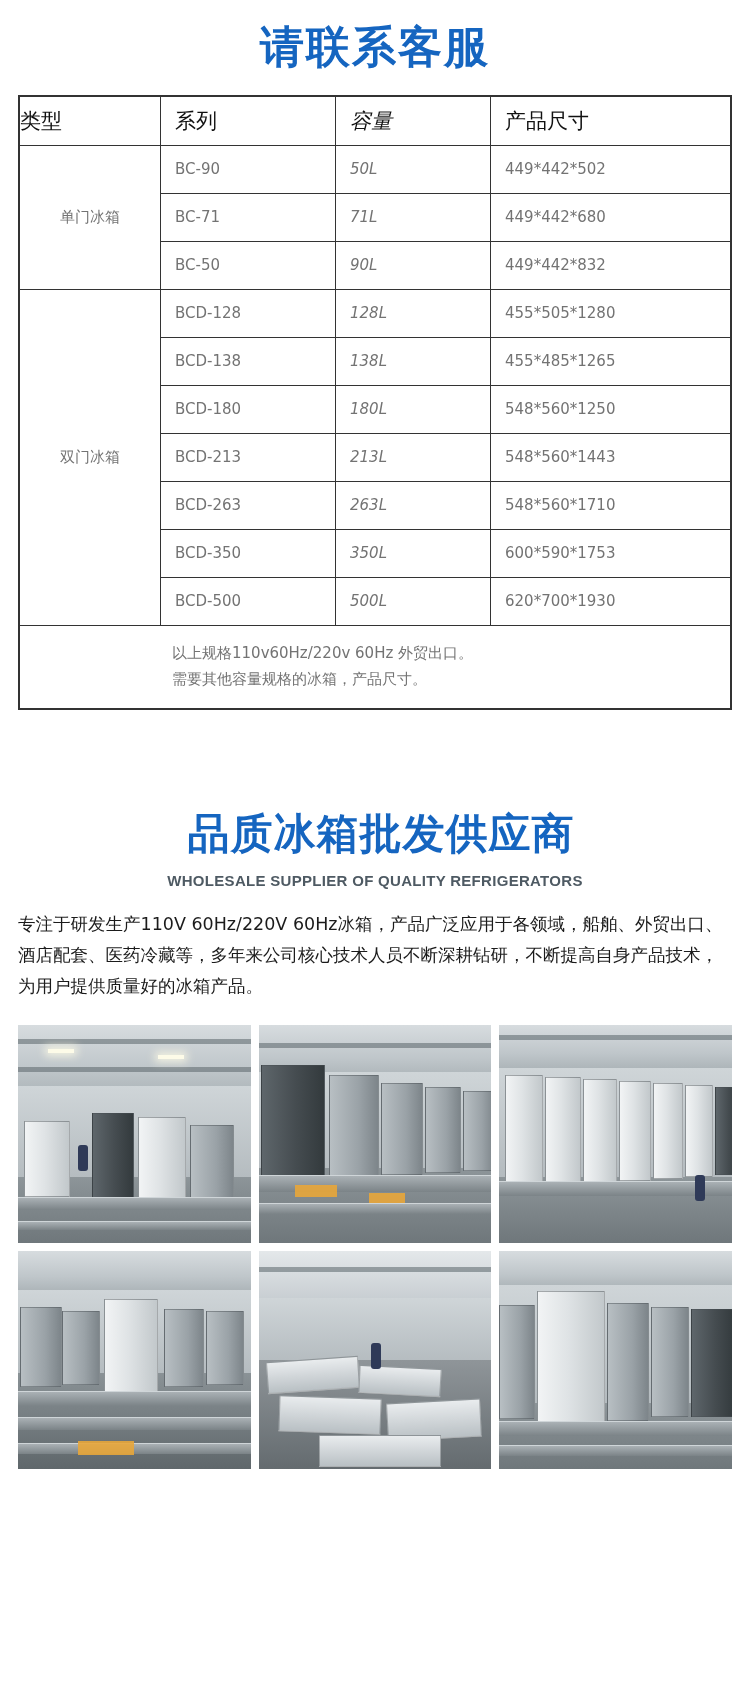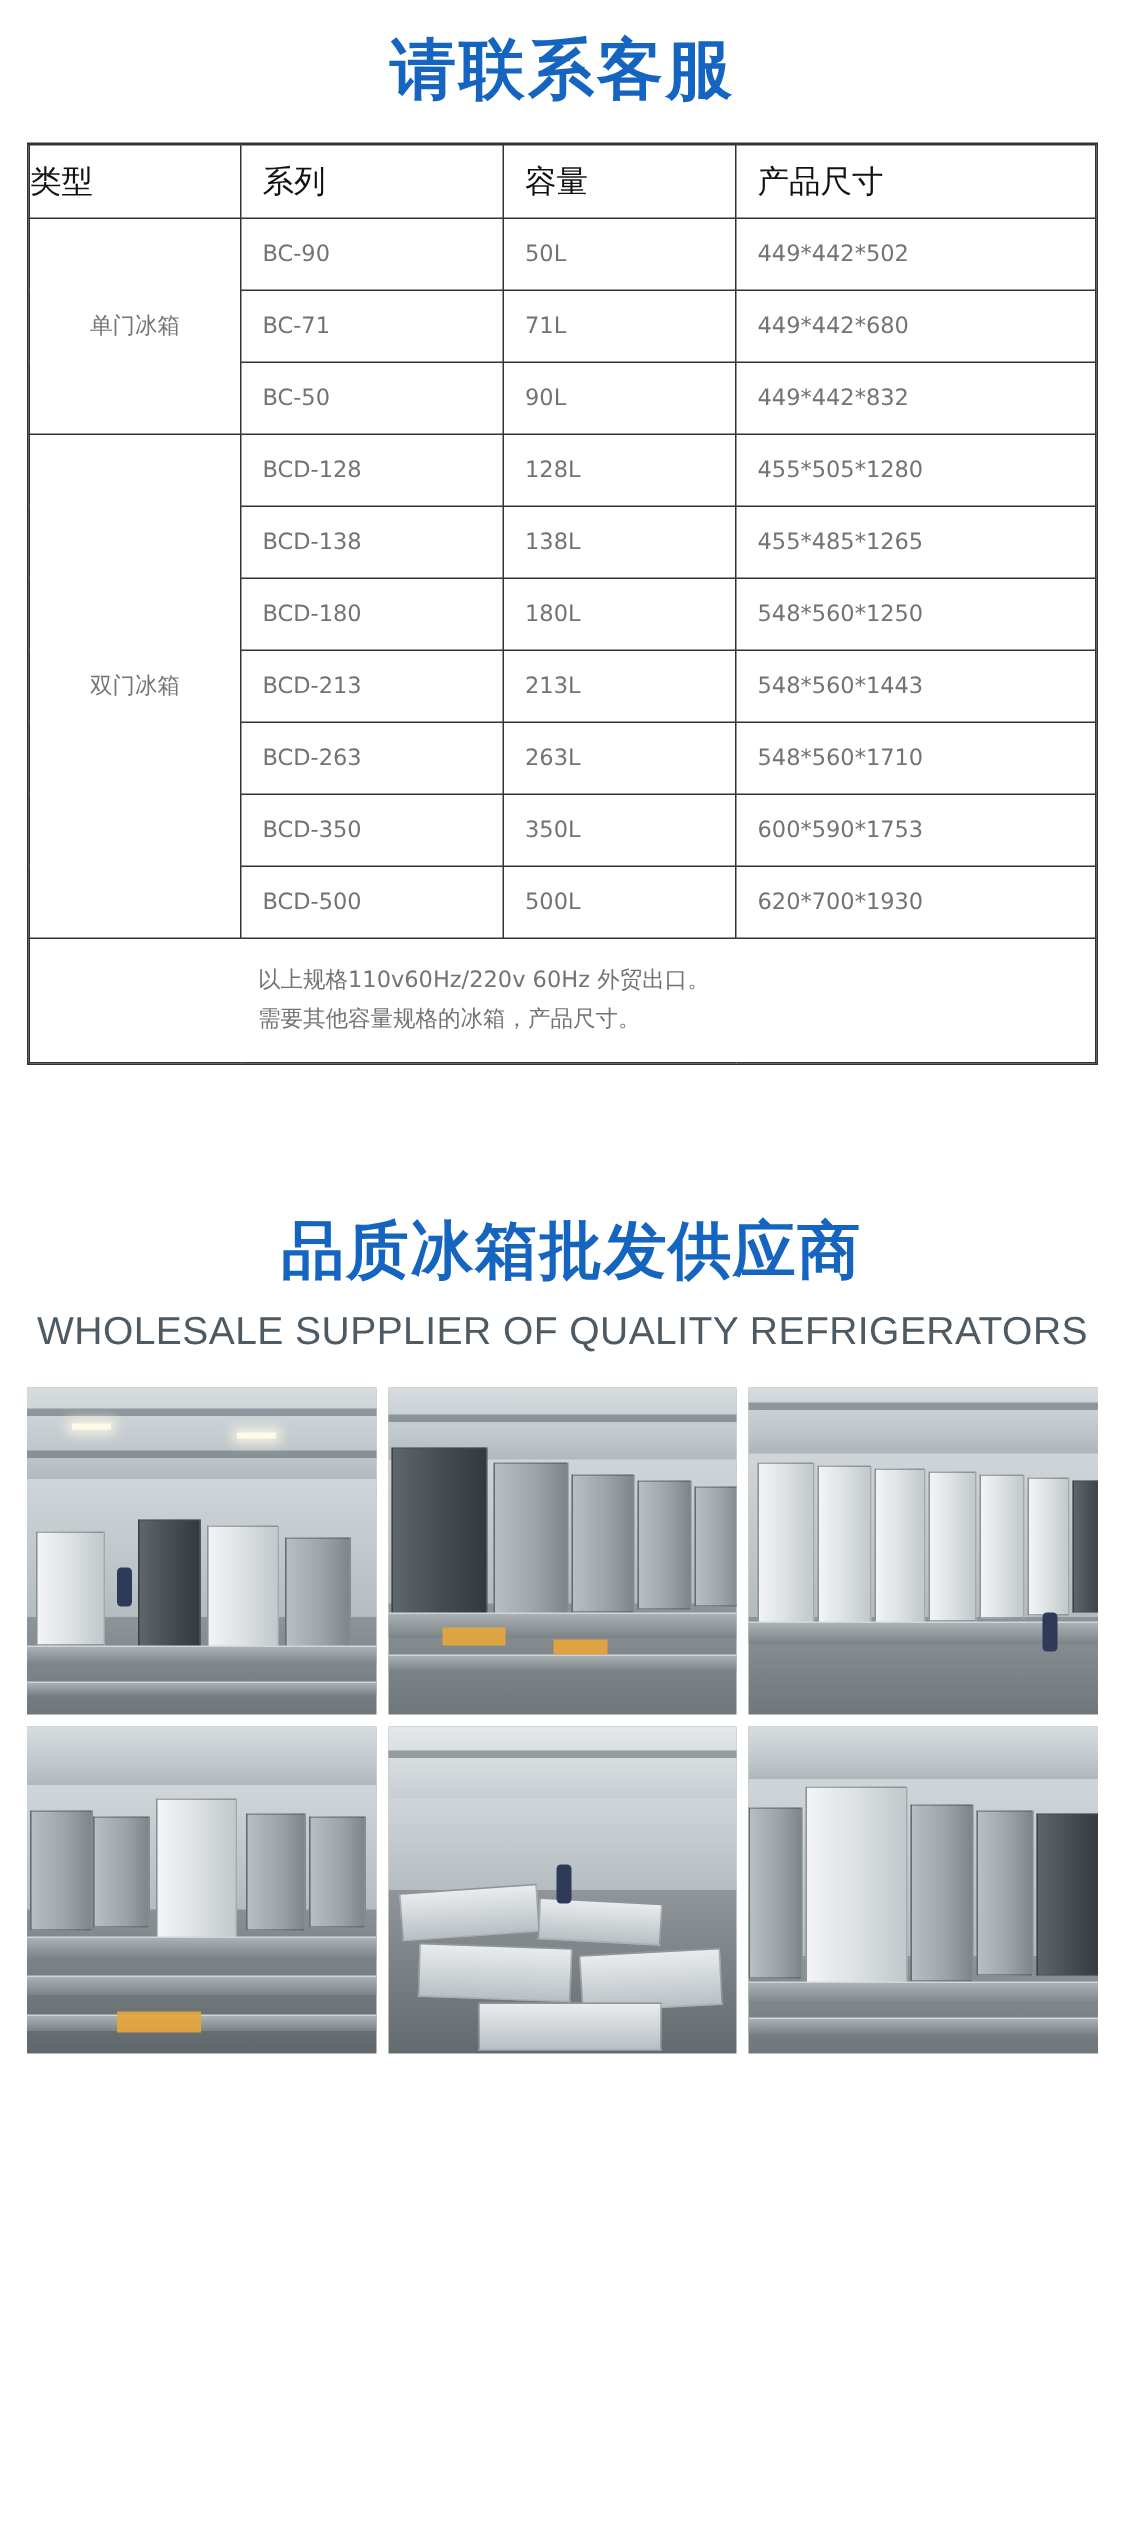--- a/index.html
+++ b/index.html
@@ -64,21 +64,21 @@
     text-align: left;
     color: #111;
   }
   table.spec td {
     height: 47px;
     font-size: 15px;
     color: #737373;
   }
   .c0 { width: 140px; text-align: center; }
   .c1 { width: 160px; padding-left: 14px !important; }
-  .c2 { width: 140px; padding-left: 14px !important; }
+  .c2 { width: 140px; padding-left: 14px !important; font-style: italic; }
   .c3 { padding-left: 14px !important; }
   th.c0 { text-align: center; }
   th.c1, th.c2, th.c3 { padding-left: 14px !important; }
   .group-cell {
     text-align: center;
     font-size: 21px;
     color: #111;
   }
   .note-cell {
     border-left: 1px solid #333 !important;
@@ -98,24 +98,24 @@
   .s2-title-cn {
     font-size: 42px;
     font-weight: bold;
     color: #1565c0;
     letter-spacing: 1px;
     font-family: "DejaVu Sans", "Liberation Sans", sans-serif;
     margin-left: 12px;
   }
   .s2-title-en {
     margin-top: 10px;
-    font-size: 26px;
+    font-size: 15px;
     color: #4e5a63;
     letter-spacing: 0.3px;
-    font-weight: normal;
+    font-weight: bold;
     font-family: "Liberation Sans", sans-serif;
   }
   .s2-body {
     margin: 20px 18px 0 18px;
     text-align: left;
     font-size: 17.5px;
     line-height: 1.78;
     color: #1b1b1b;
     font-family: "DejaVu Sans", "Liberation Sans", sans-serif;
   }
@@ -271,20 +271,21 @@
             <span class="note-line">需要其他容量规格的冰箱，产品尺寸。</span>
           </td>
         </tr>
       </tbody>
     </table>
   </div>
 
   <div class="section2">
     <div class="s2-title-cn">品质冰箱批发供应商</div>
     <div class="s2-title-en">WHOLESALE SUPPLIER OF QUALITY REFRIGERATORS</div>
+    <div class="s2-body">专注于研发生产110V 60Hz/220V 60Hz冰箱，产品广泛应用于各领域，船舶、外贸出口、酒店配套、医药冷藏等，多年来公司核心技术人员不断深耕钻研，不断提高自身产品技术，为用户提供质量好的冰箱产品。</div>
   </div>
 
   <div class="photos">
 
     <div class="photo">
       <div class="ph-ceiling"></div>
       <div class="ph-beam" style="top:14px;"></div>
       <div class="ph-beam" style="top:42px;"></div>
       <div class="ph-wall"></div>
       <div class="ph-floor"></div>

